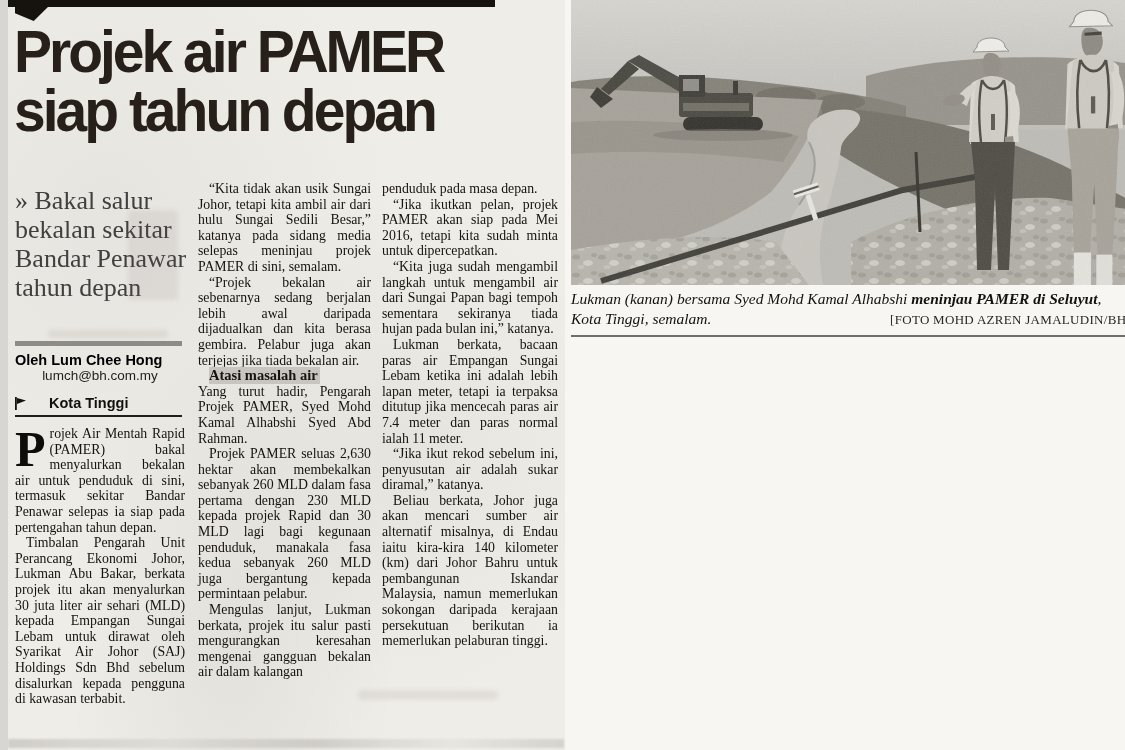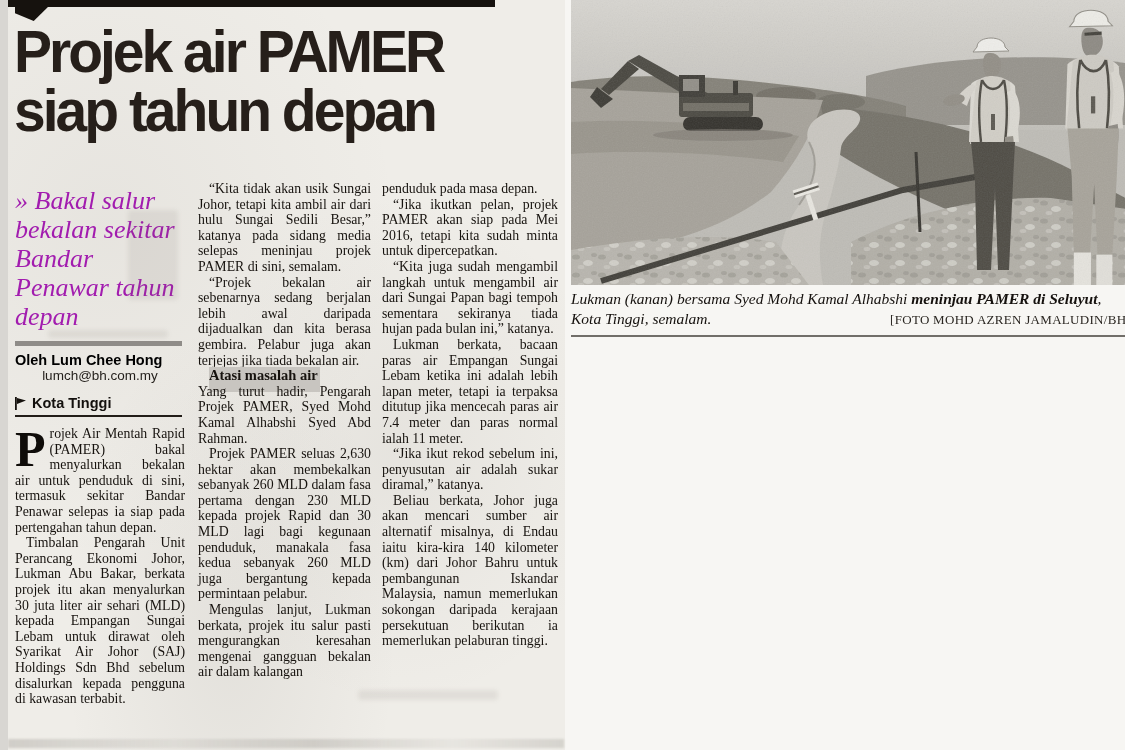--- a/index.html
+++ b/index.html
@@ -17,42 +17,42 @@
   .topbar{position:absolute;left:0;top:0;width:487px;height:7px;background:#16120e;}
   .topflap{position:absolute;left:7px;top:4px;width:36px;height:17px;background:#16120e;
            clip-path:polygon(0 0,100% 0,52% 100%,0 55%);}
 
   .headline{position:absolute;left:6px;top:22px;width:552px;
     font-family:"Liberation Sans",sans-serif;font-weight:700;
     font-size:57px;line-height:57px;letter-spacing:-3px;color:#261f1a;
     transform:scaleY(1.04);transform-origin:left top;}
 
   .standfirst{position:absolute;left:7px;top:186px;width:176px;
-    font-style:italic;font-size:26px;line-height:29px;color:#a21caf;}
+    font-size:26px;line-height:29px;color:#404040;}
 
   .grayrule{position:absolute;left:7px;top:341px;width:167px;height:5px;background:#8f8c88;}
   .byline{position:absolute;left:7px;top:352px;width:170px;font-family:"Liberation Sans",sans-serif;}
   .byline .author{font-weight:700;font-size:14.5px;color:#000000;}
   .byline .email{font-size:13.5px;color:#221e1a;text-align:center;}
   .dateline{position:absolute;left:7px;top:395px;font-family:"Liberation Sans",sans-serif;
-    font-weight:700;font-size:14.5px;color:#13100d;display:flex;align-items:center;gap:6px;}
+    font-weight:700;font-size:14.5px;color:#13100d;display:flex;align-items:center;gap:23px;}
   .blackrule{position:absolute;left:7px;top:415px;width:167px;height:2px;background:#221d18;}
 
   .bodycol{position:absolute;font-size:13.8px;line-height:15.6px;text-align:justify;color:#16120e;}
   #col1{left:7px;top:426px;width:170px;}
   #col2{left:190px;top:181px;width:173px;}
   #col3{left:374px;top:181px;width:176px;}
   .bodycol p{margin:0;text-indent:11px;}
   .bodycol p.first{text-indent:0;}
   .after-subhead p:first-child{text-indent:0;}
   #col3 .plist p:first-child{text-indent:0;}
   .dropcap{float:left;font-weight:700;font-size:50px;line-height:42px;
     padding:2px 4px 0 0;color:#0f0c09;}
   .subhead{margin-top:13px;margin-bottom:1px;font-weight:700;font-size:14.5px;text-indent:0;}
-  .subhead span{background:#c8c5c0;padding:0 2px 9px 0;box-decoration-break:clone;}
+  .subhead span{background:#c8c5c0;padding:0 2px 1px 0;box-decoration-break:clone;}
 
   .photo{position:absolute;left:563px;top:0;width:562px;height:285px;background:#bdbbb6;}
   .photo svg{display:block;}
   .caption{position:absolute;left:563px;top:289px;width:562px;height:44px;
     font-style:italic;font-size:15.5px;line-height:20px;color:#15110e;}
   .caption b{font-style:italic;}
   .credit{position:absolute;right:2px;top:21px;font-style:normal;font-size:13px;
     letter-spacing:.3px;color:#2a2621;}
   .caption-rule{position:absolute;left:563px;top:335px;width:562px;height:2px;background:#716e69;}
 

